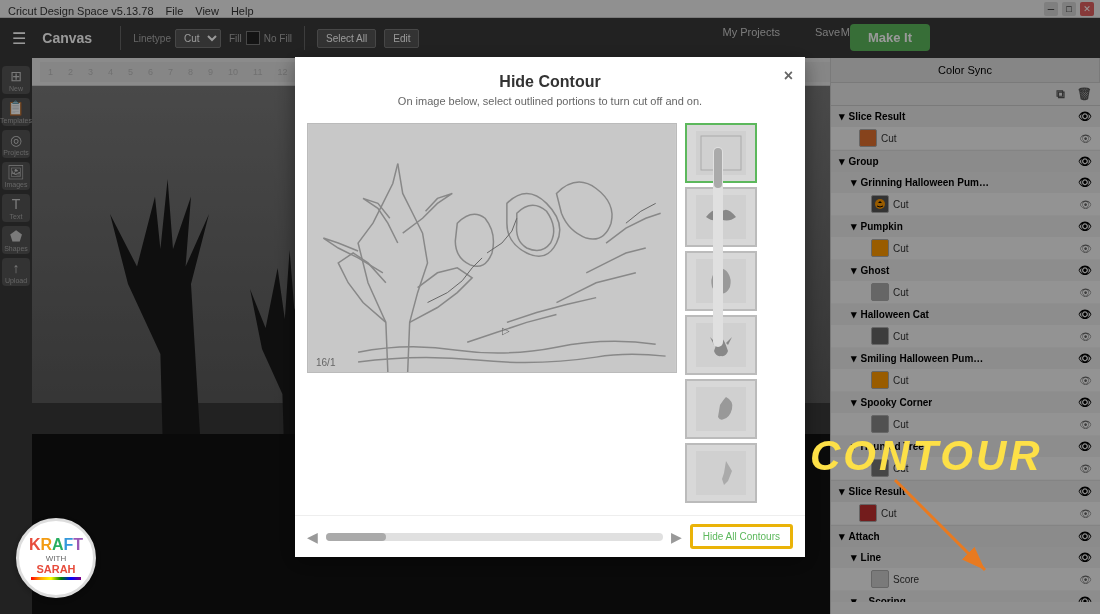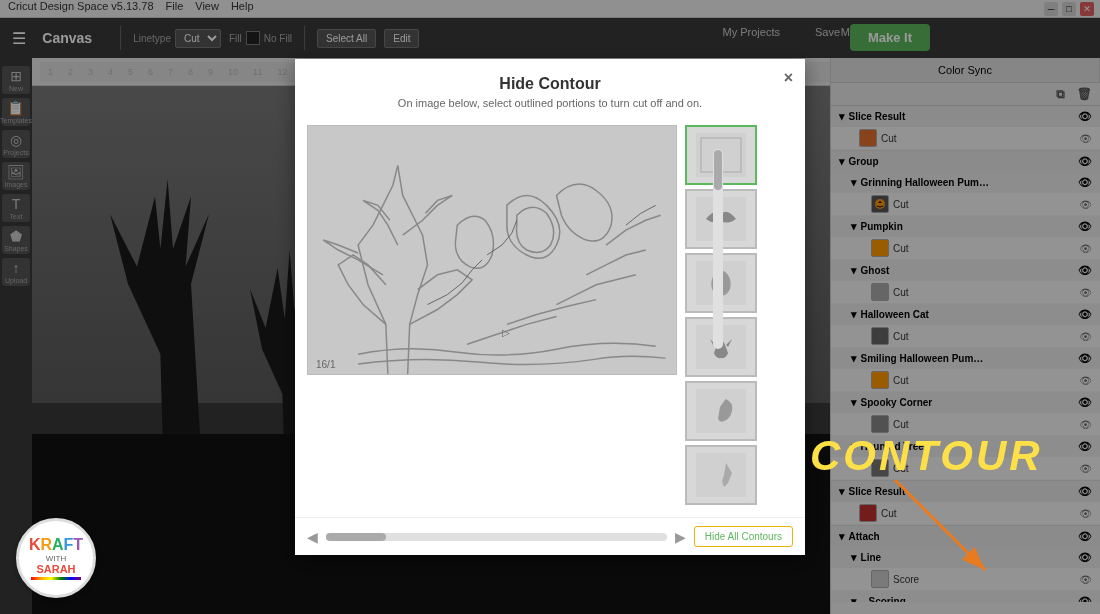--- a/index.html
+++ b/index.html
@@ -1,21 +1,21 @@
 <!DOCTYPE html>
 <html><head>
   <meta charset="utf-8">
   <style>
     * { margin: 0; padding: 0; box-sizing: border-box; }
     body { width: 1100px; height: 614px; overflow: hidden; font-family: Arial, sans-serif; font-size: 12px; background: #4a4a4a; position: relative; }
 
     
     #menu-bar {
       position: absolute; top: 0; left: 0; width: 1100px; height: 18px;
-      background: #f0f0f0; display: flex; align-items: flex-start; gap: 12px;
+      background: #f0f0f0; display: flex; align-items: flex-end; gap: 12px;
       padding: 0 8px; font-size: 11px; color: #333; z-index: 100;
       border-bottom: 1px solid #ccc;
     }
     #menu-bar span { cursor: pointer; }
 
     
     .win-controls {
       position: absolute; top: 2px; right: 6px; display: flex; gap: 4px; z-index: 102;
     }
     .win-btn {
@@ -227,21 +227,21 @@
     .modal-scrollbar-area {
       display: flex; align-items: center; gap: 8px; width: 100%;
     }
     .scrollbar-track {
       flex: 1; height: 8px; background: #e0e0e0; border-radius: 4px; position: relative;
     }
     .scrollbar-thumb {
       width: 60px; height: 8px; background: #aaa; border-radius: 4px; position: absolute; left: 0;
     }
     .hide-all-btn {
-      background: white; color: #5cb85c; border: 1px solid #eab308;
+      background: white; color: #5cb85c; border: 3px solid #eab308;
       padding: 4px 10px; font-size: 10px; border-radius: 3px; cursor: pointer;
     }
     .nav-arrow { cursor: pointer; font-size: 14px; color: #999; }
 
     
     .contour-label {
       position: absolute;
       top: 432px; left: 810px;
       color: #fde047;
       font-size: 42px;

